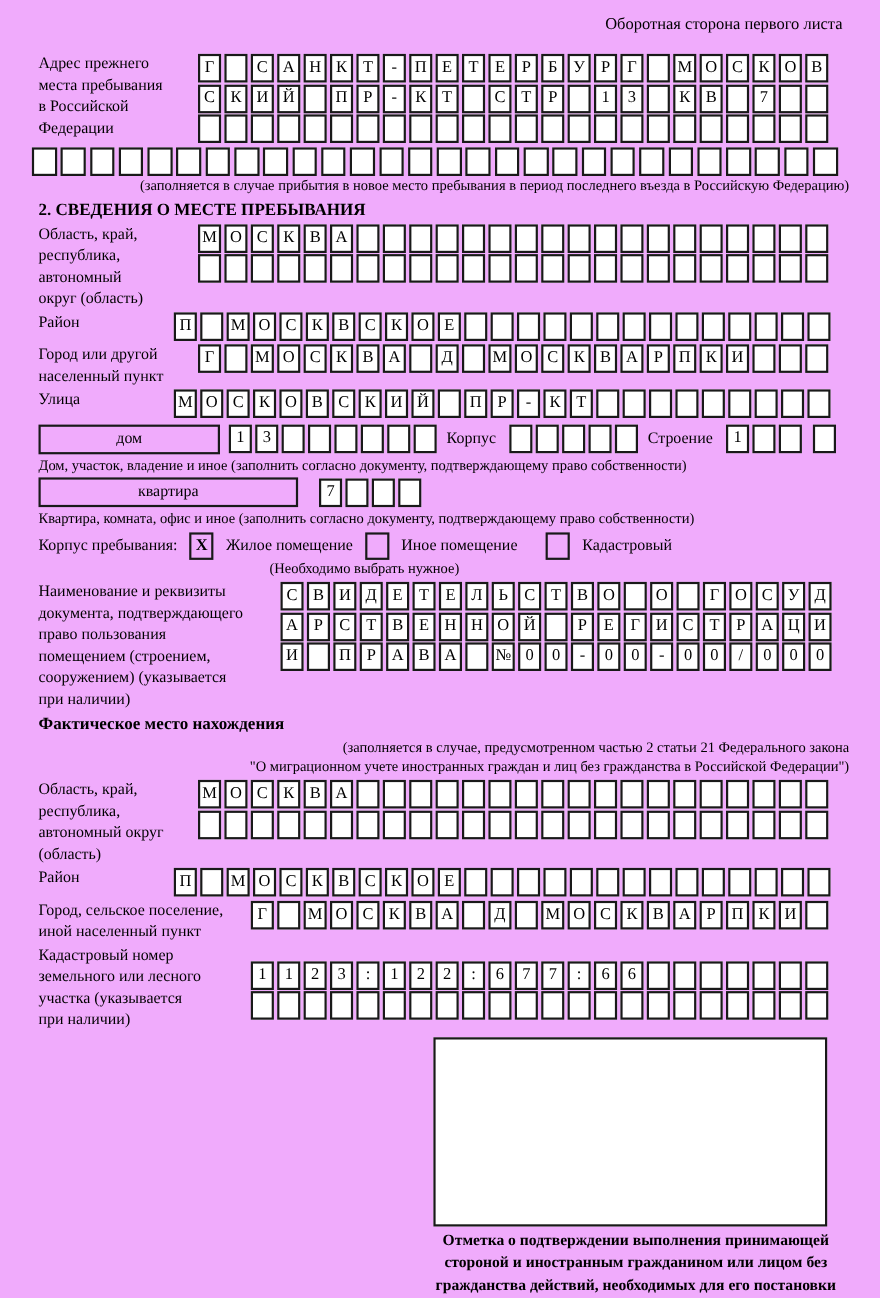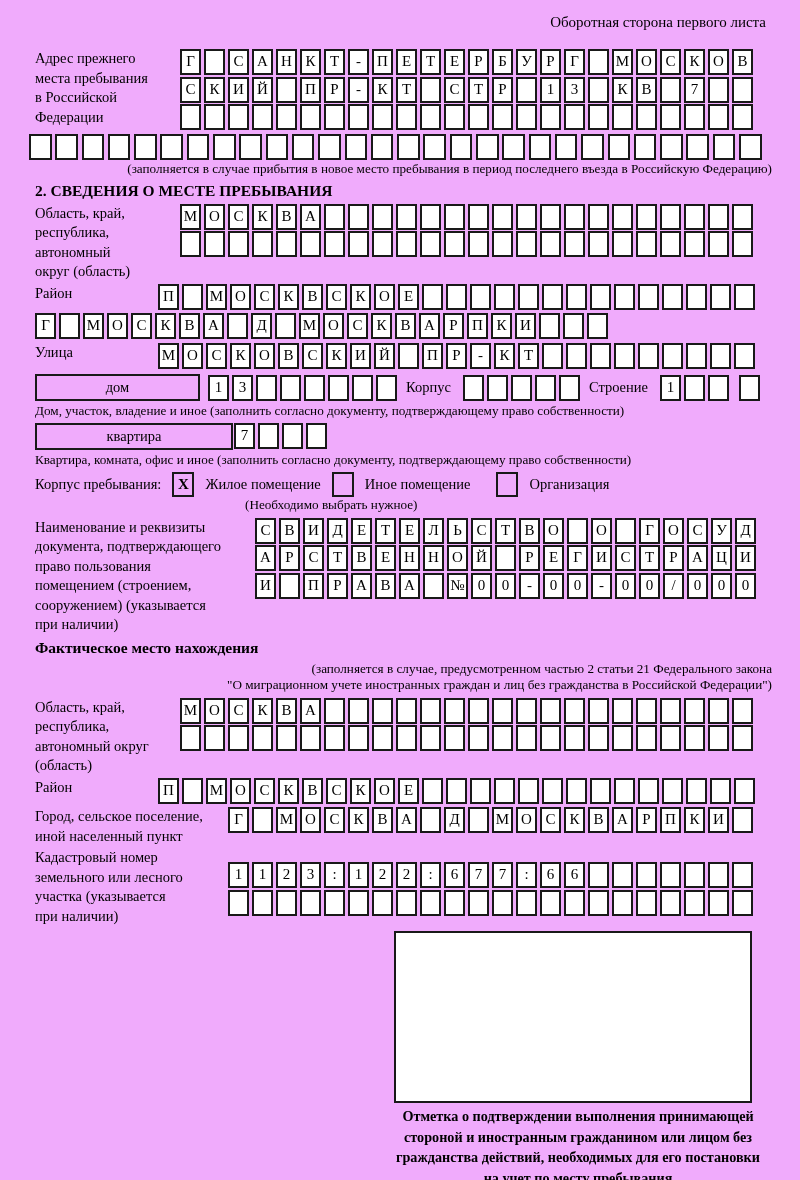--- a/index.html
+++ b/index.html
@@ -17,21 +17,21 @@
   .row4{margin-left:-6px}
   .row4 .cell{width:22.5px;margin-right:3.8px}
   .note{font-size:13.2px;line-height:16.5px}
   .center{text-align:right}
   .pre{white-space:pre-line}
   .title{font-size:15.5px;font-weight:bold;text-align:left;margin:4px 0 4px}
   .inline-row{display:flex;align-items:center}
   .nomb{margin-bottom:0}
   .boxed-label{flex:none;border:2px solid #191919;height:27px;text-align:center;font-size:14.5px;line-height:23px}
   .house-box{width:165px;margin-right:8px}
-  .apt-box{width:198px;margin-right:1px}
+  .apt-box{width:236px;margin-right:19px}
   .mid-label{font-size:14.5px;padding:0 12px 0 6px;white-space:nowrap}
   .gapL{margin-left:7px}
   .house-row{margin-top:4px;margin-bottom:2px}
   .small-note{margin:1px 0 2px}
   .apt-row{margin-top:3px;margin-bottom:2px}
   .stay-row{margin-top:4px}
   .stay-label{font-size:14.5px;white-space:nowrap}
   .opt-label{font-size:14.5px;white-space:nowrap}
   .checkbox{flex:none;width:22px;height:25px;border:2px solid #191919;margin:0 11px;text-align:center;font-size:15px;line-height:20px;font-weight:bold}
   .org-gap{margin-left:26px}
@@ -255,20 +255,22 @@
         <span class="cell"></span>
         <span class="cell"></span>
         <span class="cell"></span>
         <span class="cell"></span>
         <span class="cell"></span>
         <span class="cell"></span>
       </div>
   </div>
 
   <div class="flex fblock">
+    <div class="label w145">Город или другой
+населенный пункт</div>
     <div class="cellrow">
         <span class="cell">Г</span>
         <span class="cell"></span>
         <span class="cell">М</span>
         <span class="cell">О</span>
         <span class="cell">С</span>
         <span class="cell">К</span>
         <span class="cell">В</span>
         <span class="cell">А</span>
         <span class="cell"></span>
@@ -364,21 +366,21 @@
   </div>
   <div class="note small-note">Квартира, комната, офис и иное (заполнить согласно документу, подтверждающему право собственности)</div>
 
   <div class="inline-row stay-row">
     <span class="stay-label">Корпус пребывания:</span>
     <span class="checkbox">X</span>
     <span class="opt-label">Жилое помещение</span>
     <span class="checkbox"></span>
     <span class="opt-label">Иное помещение</span>
     <span class="checkbox org-gap"></span>
-    <span class="opt-label">Организация</span>
+    <span class="opt-label">Кадастровый</span>
   </div>
   <div class="note hint">(Необходимо выбрать нужное)</div>
 
   <div class="flex fblock doc-block">
     <div class="label w220">Наименование и реквизиты
 документа, подтверждающего
 право пользования
 помещением (строением,
 сооружением) (указывается
 при наличии)</div>

